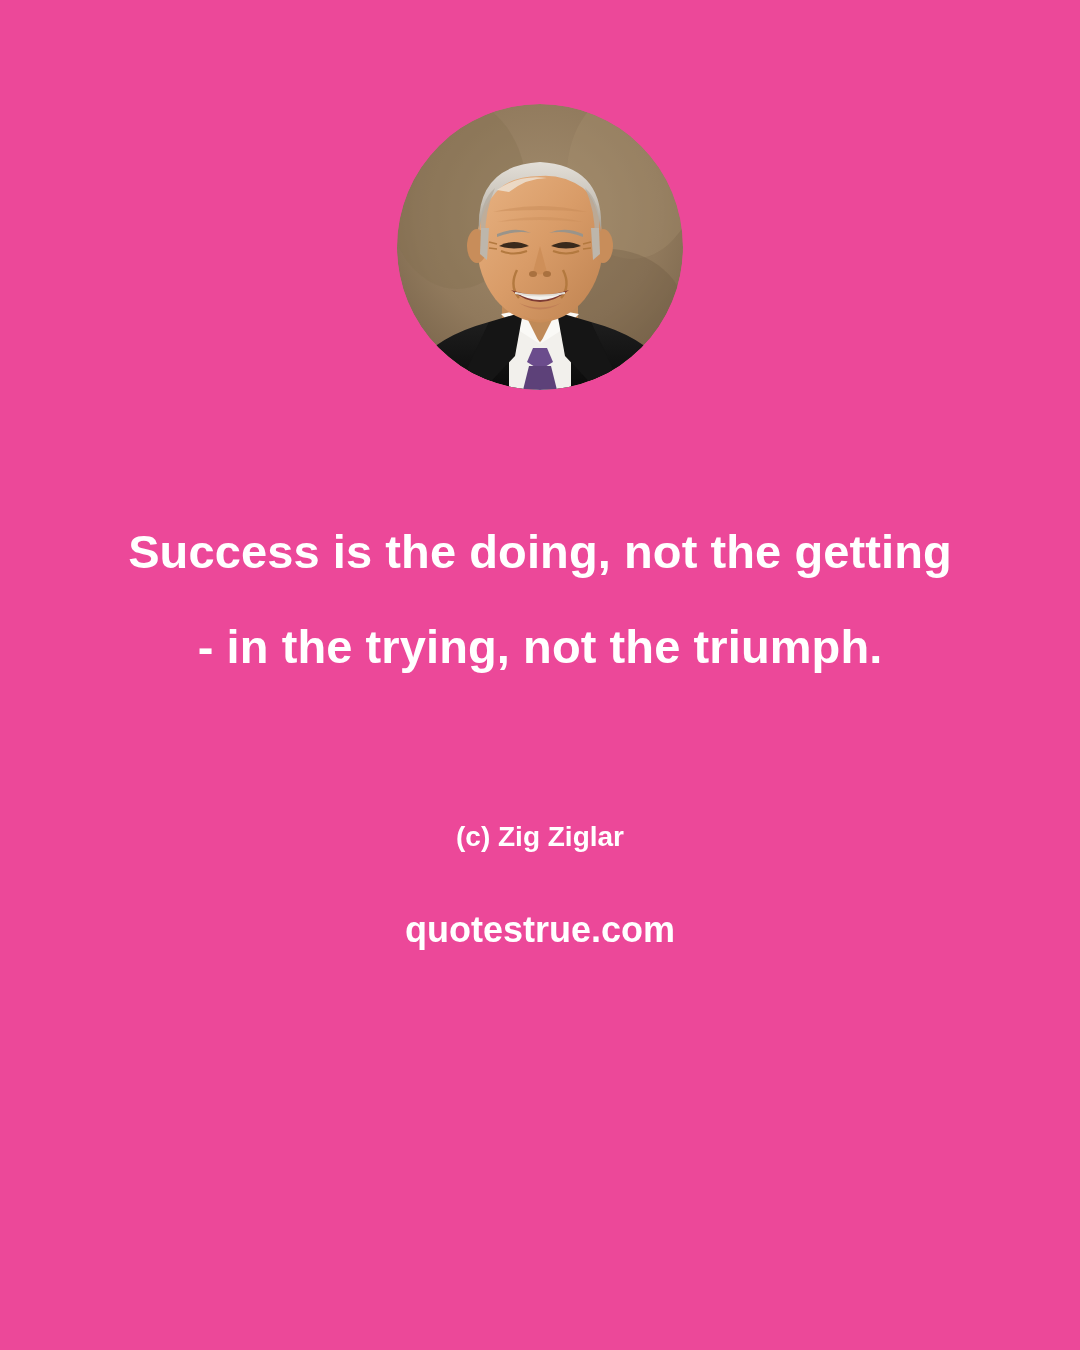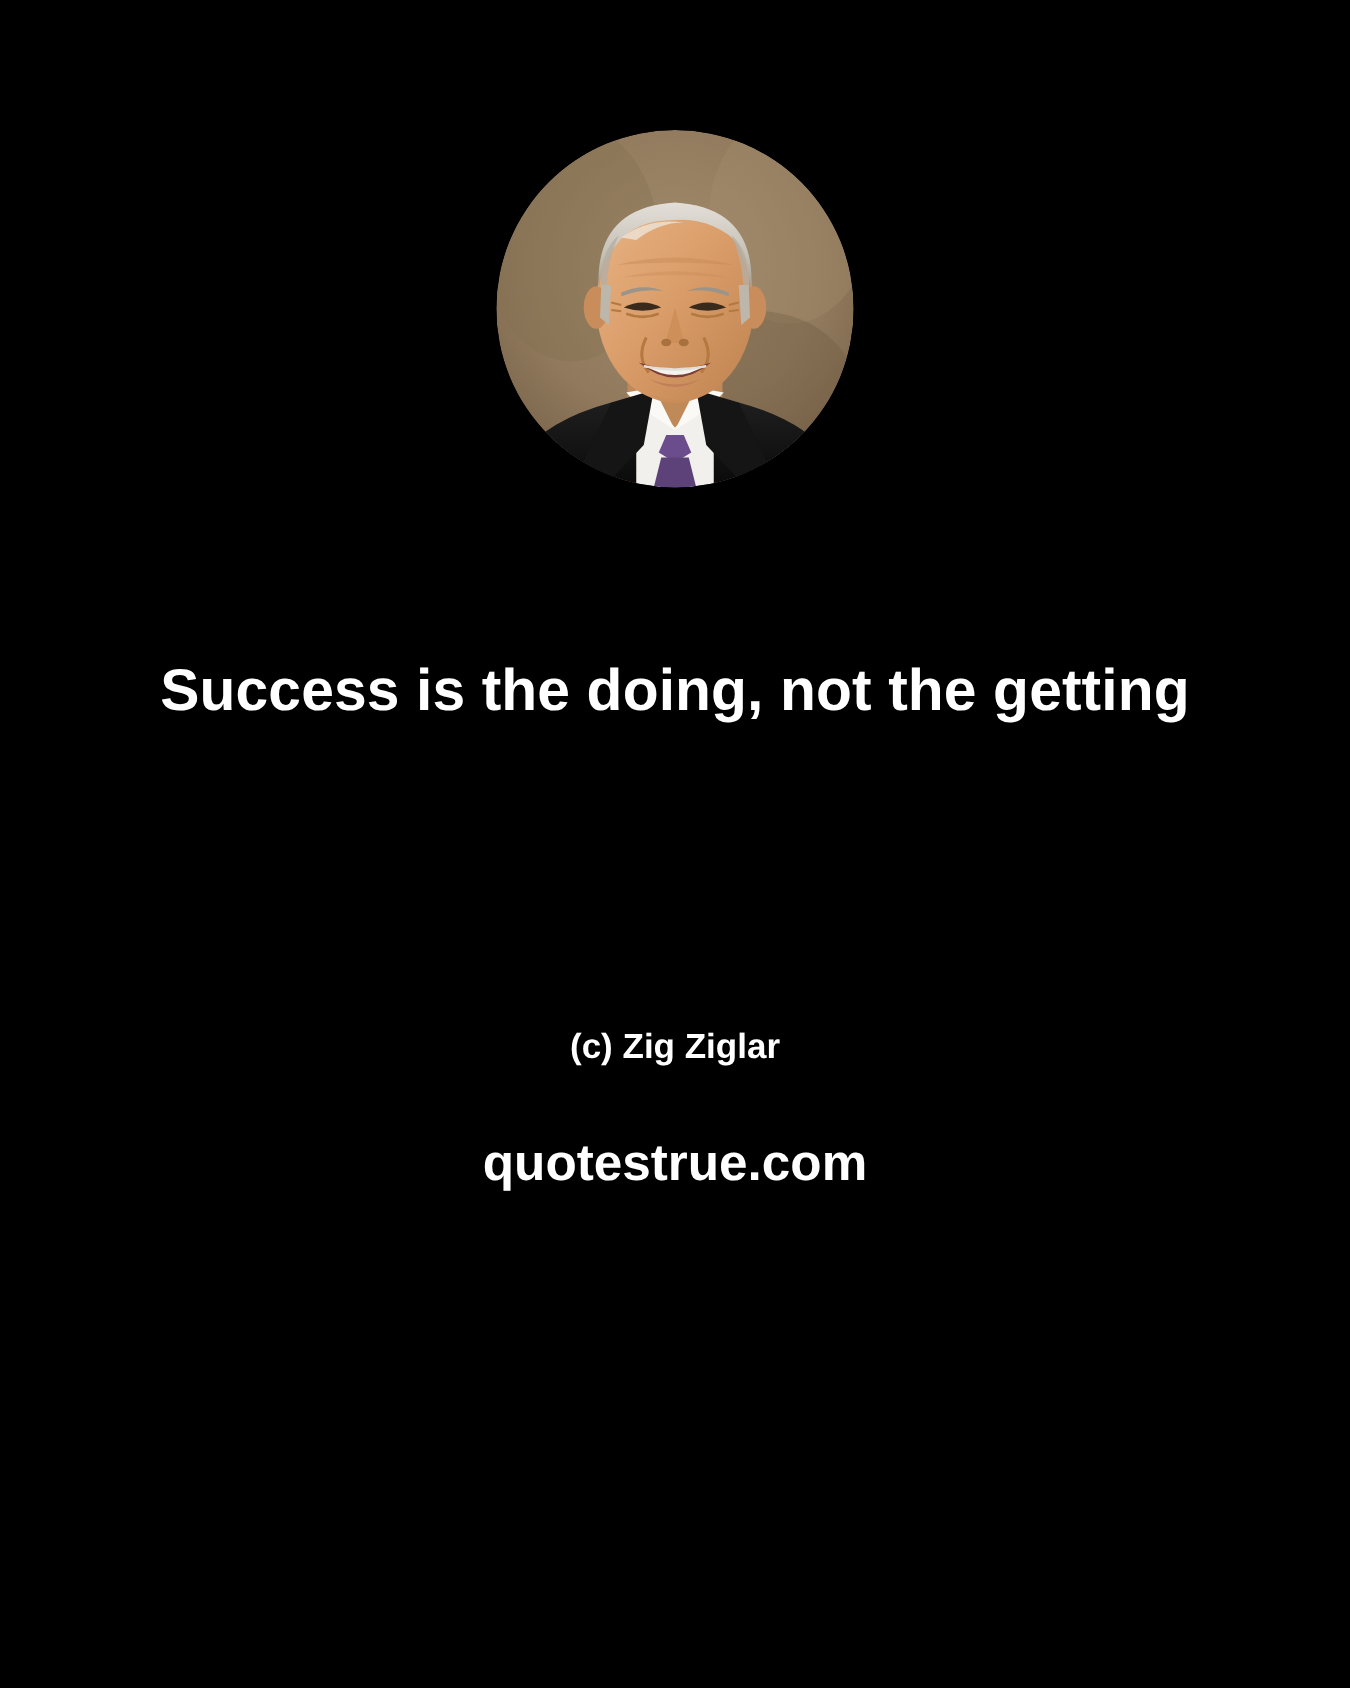--- a/index.html
+++ b/index.html
@@ -12,21 +12,21 @@
     width: 1080px;
     height: 1350px;
     overflow: hidden;
     font-family: "Liberation Sans", "DejaVu Sans", sans-serif;
   }
 
   #quote-card {
     position: relative;
     width: 1080px;
     height: 1350px;
-    background: #000000;
+    background: #ec4899;
     display: flex;
     flex-direction: column;
     align-items: center;
     box-sizing: border-box;
     text-decoration: underline;
   }
 
   
   #avatar-wrap {
     position: absolute;
@@ -86,21 +86,21 @@
   }
 
   
   #source-line {
     position: absolute;
     top: 902px;
     left: 0;
     width: 1080px;
     text-align: center;
     color: #FFFFFF;
-    font-size: 41px;
+    font-size: 36px;
     font-weight: bold;
     line-height: 56px;
   }
 </style>
 </head>
 <body>
 
 <div id="quote-card">
 
   <div id="avatar-wrap">
@@ -196,19 +196,20 @@
           <path d="M122 199 Q143 208 164 199 Q143 212 122 199 Z" fill="#C07F57"></path>
 
           <path d="M126 212 Q143 220 160 212 Q143 226 126 212 Z" fill="#C98C56" opacity="0.6"></path>
         </g>
       </svg>
     </div>
   </div>
 
   <div id="quote-block">
     <span class="quote-line">Success is the doing, not the getting</span>
+    <span class="quote-line">- in the trying, not the triumph.</span>
   </div>
 
   <div id="author-line">(c) Zig Ziglar</div>
 
   <div id="source-line">quotestrue.com</div>
 
 </div>
 
 </body></html>

